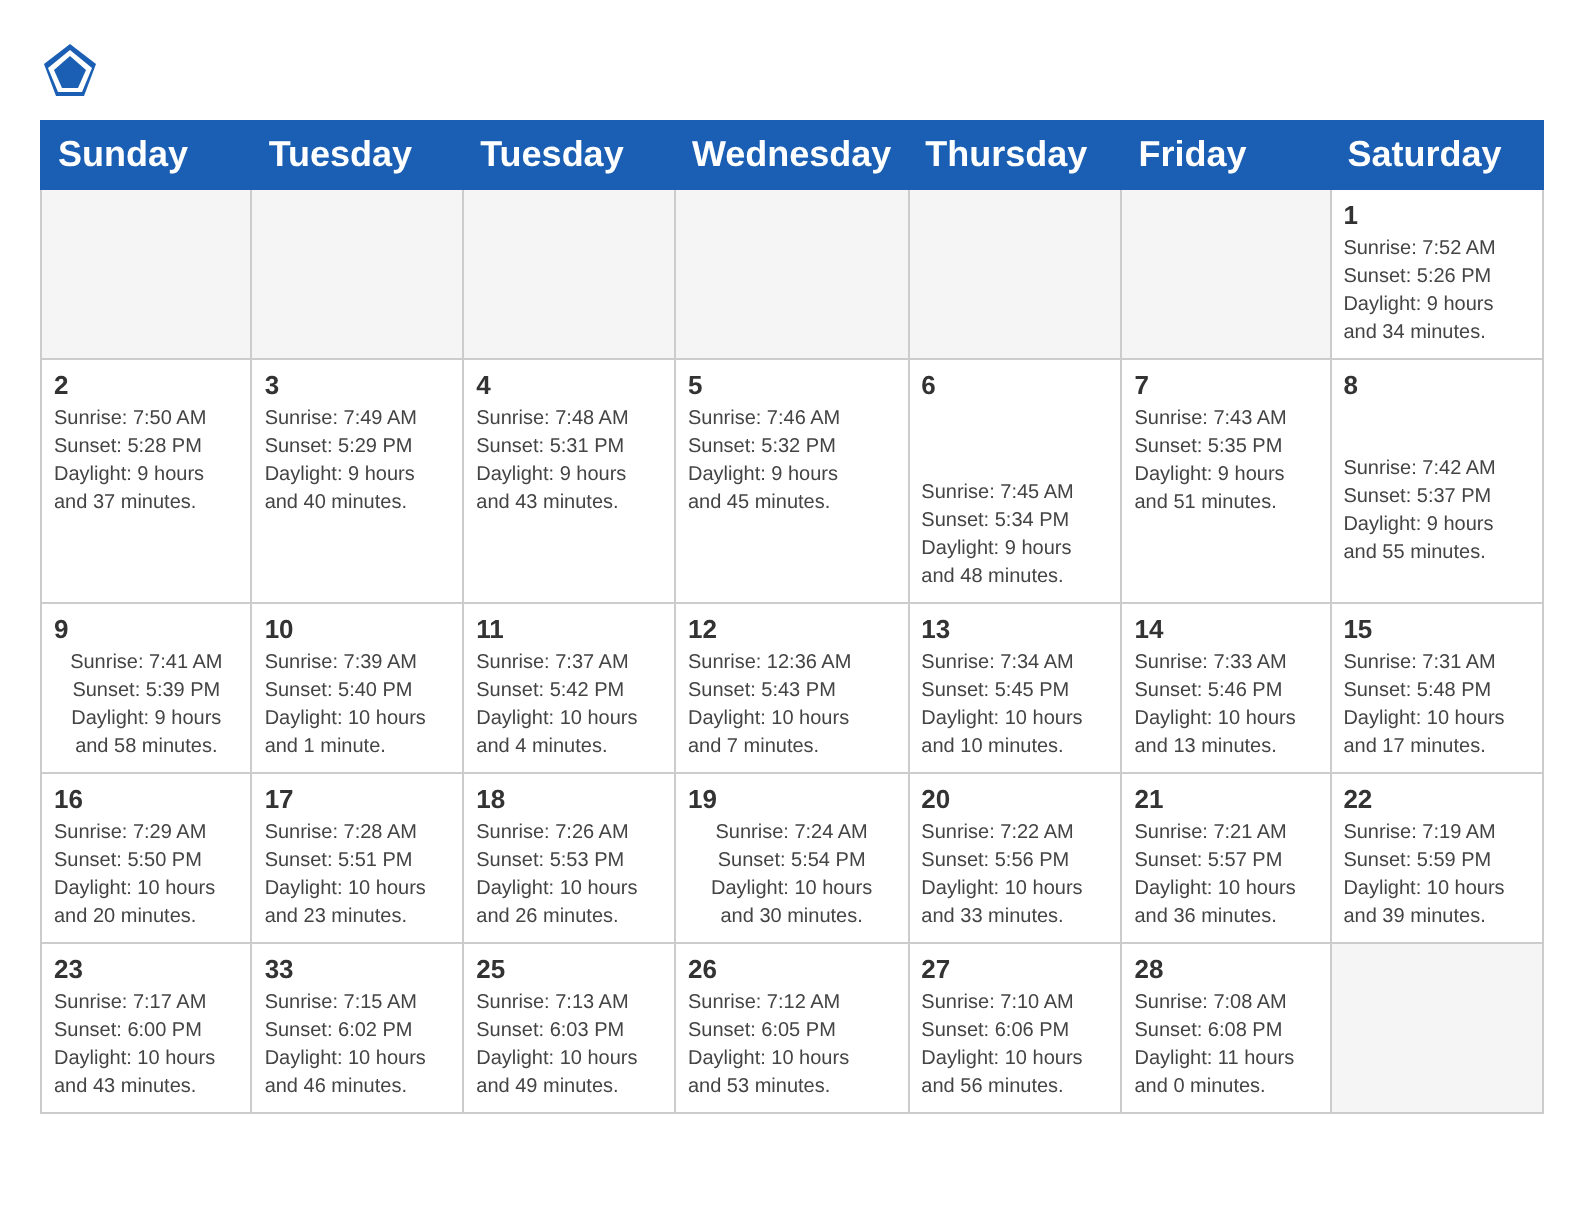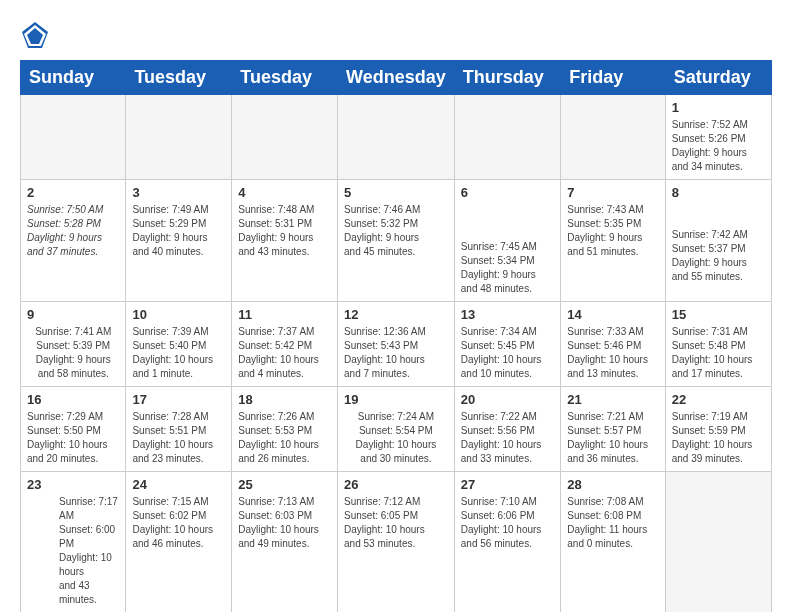--- a/index.html
+++ b/index.html
@@ -136,21 +136,21 @@
           <span class="day-number">1</span>
           <div class="day-info" style="white-space: pre-line;">Sunrise: 7:52 AM
 Sunset: 5:26 PM
 Daylight: 9 hours
 and 34 minutes.</div>
         </td>
       </tr>
       <tr>
         <td>
           <span class="day-number">2</span>
-          <div class="day-info" style="white-space: pre-line; font-style: italic;">Sunrise: 7:50 AM
+          <div class="day-info" style="white-space: pre-line;">Sunrise: 7:50 AM
 Sunset: 5:28 PM
 Daylight: 9 hours
 and 37 minutes.</div>
         </td>
         <td>
           <span class="day-number">3</span>
           <div class="day-info" style="white-space: pre-line;">Sunrise: 7:49 AM
 Sunset: 5:29 PM
 Daylight: 9 hours
 and 40 minutes.</div>
@@ -289,27 +289,27 @@
           <span class="day-number">22</span>
           <div class="day-info" style="white-space: pre-line;">Sunrise: 7:19 AM
 Sunset: 5:59 PM
 Daylight: 10 hours
 and 39 minutes.</div>
         </td>
       </tr>
       <tr>
         <td>
           <span class="day-number">23</span>
-          <div class="day-info" style="white-space: pre-line; margin-left: 32px;">Sunrise: 7:17 AM
+          <div class="day-info" style="white-space: pre-line;">Sunrise: 7:17 AM
 Sunset: 6:00 PM
 Daylight: 10 hours
 and 43 minutes.</div>
         </td>
         <td>
-          <span class="day-number">24</span>
+          <span class="day-number">33</span>
           <div class="day-info" style="white-space: pre-line;">Sunrise: 7:15 AM
 Sunset: 6:02 PM
 Daylight: 10 hours
 and 46 minutes.</div>
         </td>
         <td>
           <span class="day-number">25</span>
           <div class="day-info" style="white-space: pre-line;">Sunrise: 7:13 AM
 Sunset: 6:03 PM
 Daylight: 10 hours

